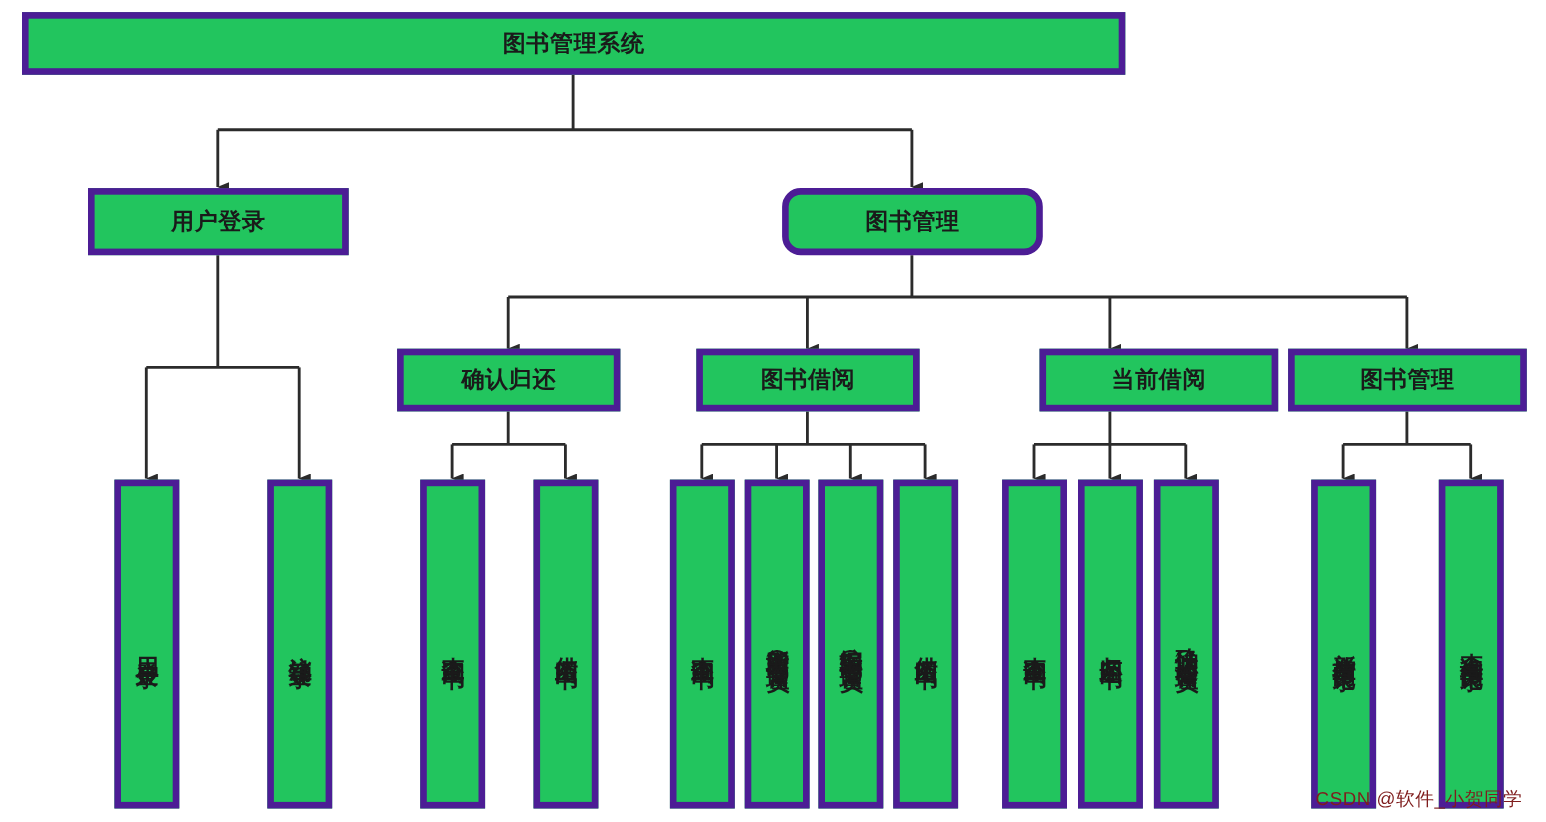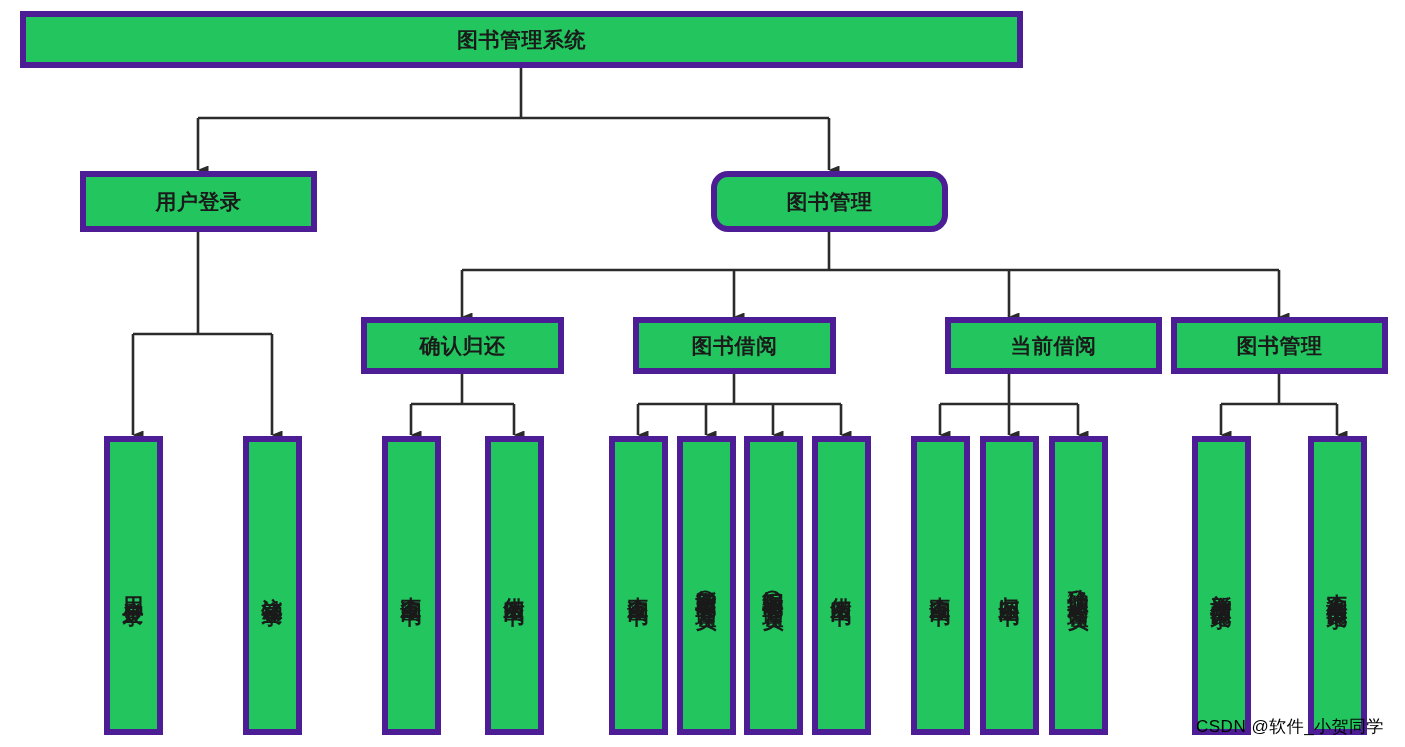--- a/index.html
+++ b/index.html
@@ -55,21 +55,21 @@
     writing-mode: vertical-rl;
     text-orientation: upright;
     letter-spacing: 3px;
     line-height: 1;
     white-space: nowrap;
     display: block;
   }
   .watermark {
     position: absolute;
     font-size: 17px;
-    color: #000000;
+    color: #7f1d1d;
     white-space: nowrap;
     letter-spacing: 0.5px;
     pointer-events: none;
   }
 </style>
 </head>
 <body>
 
 <div id="diagram-root">
 

